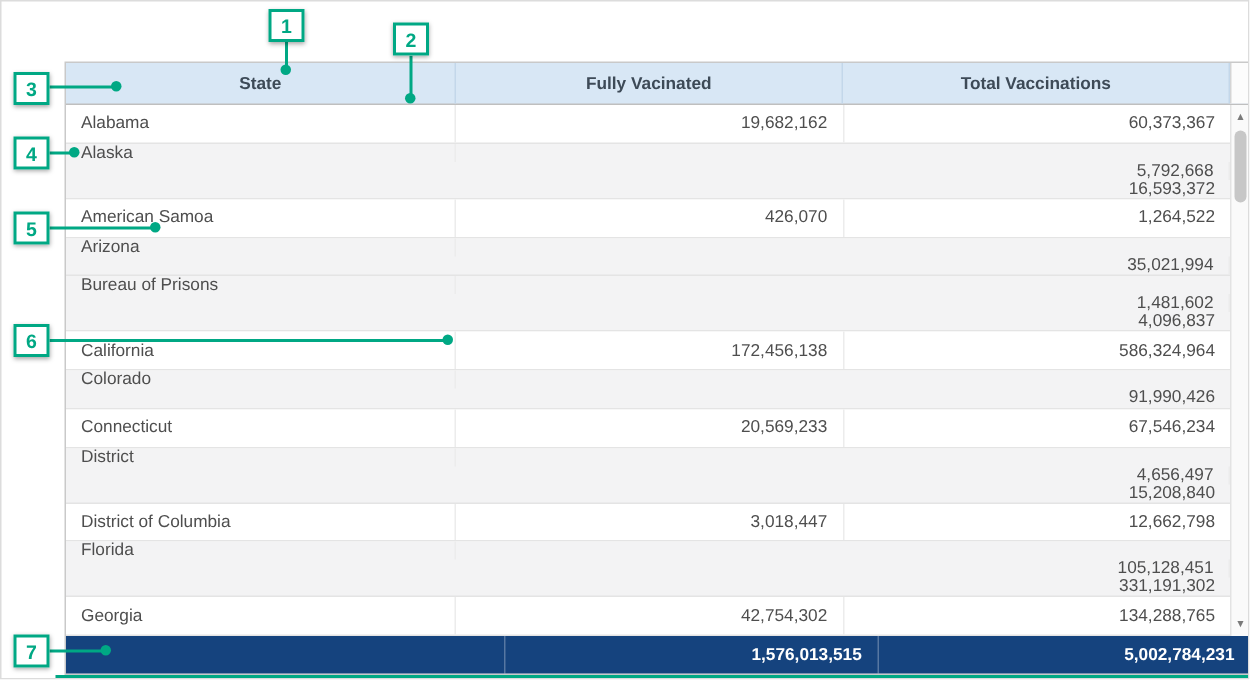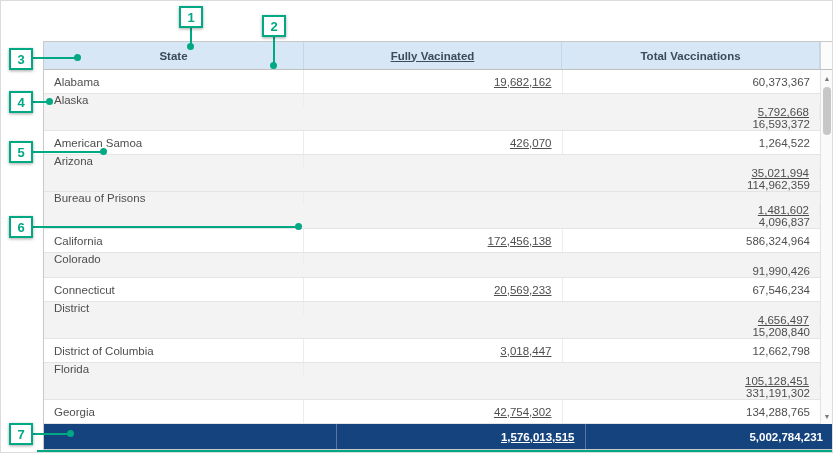--- a/index.html
+++ b/index.html
@@ -17,21 +17,21 @@
     border:1px solid #c9c9c9; background:#fff;
   }
   .thead { height:28px; display:flex; background:#d8e7f5; border-bottom:1px solid #bfbfbf; flex:0 0 auto; }
   .th {
     display:flex; align-items:center; justify-content:center;
     font-size:11.5px; font-weight:700; color:#3d4a57;
     border-right:1px solid #c3d7ea;
   }
   .th-spacer { width:13px; background:#fcfcfc; border-left:1px solid #d5d5d5; }
   .c1 { width:260px; flex:0 0 auto; }
-  .c2 { flex:1 1 0;text-decoration:underline; }
+  .c2 { flex:1 1 0; }
   .c3 { flex:1 1 0; }
 
   .tbody { flex:1 1 auto; position:relative; }
   .rows { position:absolute; top:0; left:0; right:13px; bottom:0; display:flex; flex-direction:column; }
   .trow { display:flex; }
   .row { flex:1 1 0; background:#ffffff; border-bottom:1px solid #e4e4e4; cursor:pointer;justify-content:flex-end; }
   .row.alt { background:#f3f3f4;flex-direction:column; }
   .td { display:flex; align-items:center; font-size:11.5px; color:#4e4e4e; }
   .td.c1 { padding-left:10px; border-right:1px solid #ececec; }
   .td.c2 { border-right:1px solid #ececec; }
@@ -119,21 +119,20 @@
     <div class="td c3 num">16,593,372</div>
   </div>
           <div class="trow row">
     <div class="td c1">American Samoa</div>
     <div class="td c2 num">426,070</div>
     <div class="td c3 num">1,264,522</div>
   </div>
           <div class="trow row alt">
     <div class="td c1">Arizona</div>
     <div class="td c2 num">35,021,994</div>
-    <div class="td c3 num">114,962,359</div>
   </div>
           <div class="trow row alt">
     <div class="td c1">Bureau of Prisons</div>
     <div class="td c2 num">1,481,602</div>
     <div class="td c3 num">4,096,837</div>
   </div>
           <div class="trow row">
     <div class="td c1">California</div>
     <div class="td c2 num">172,456,138</div>
     <div class="td c3 num">586,324,964</div>

